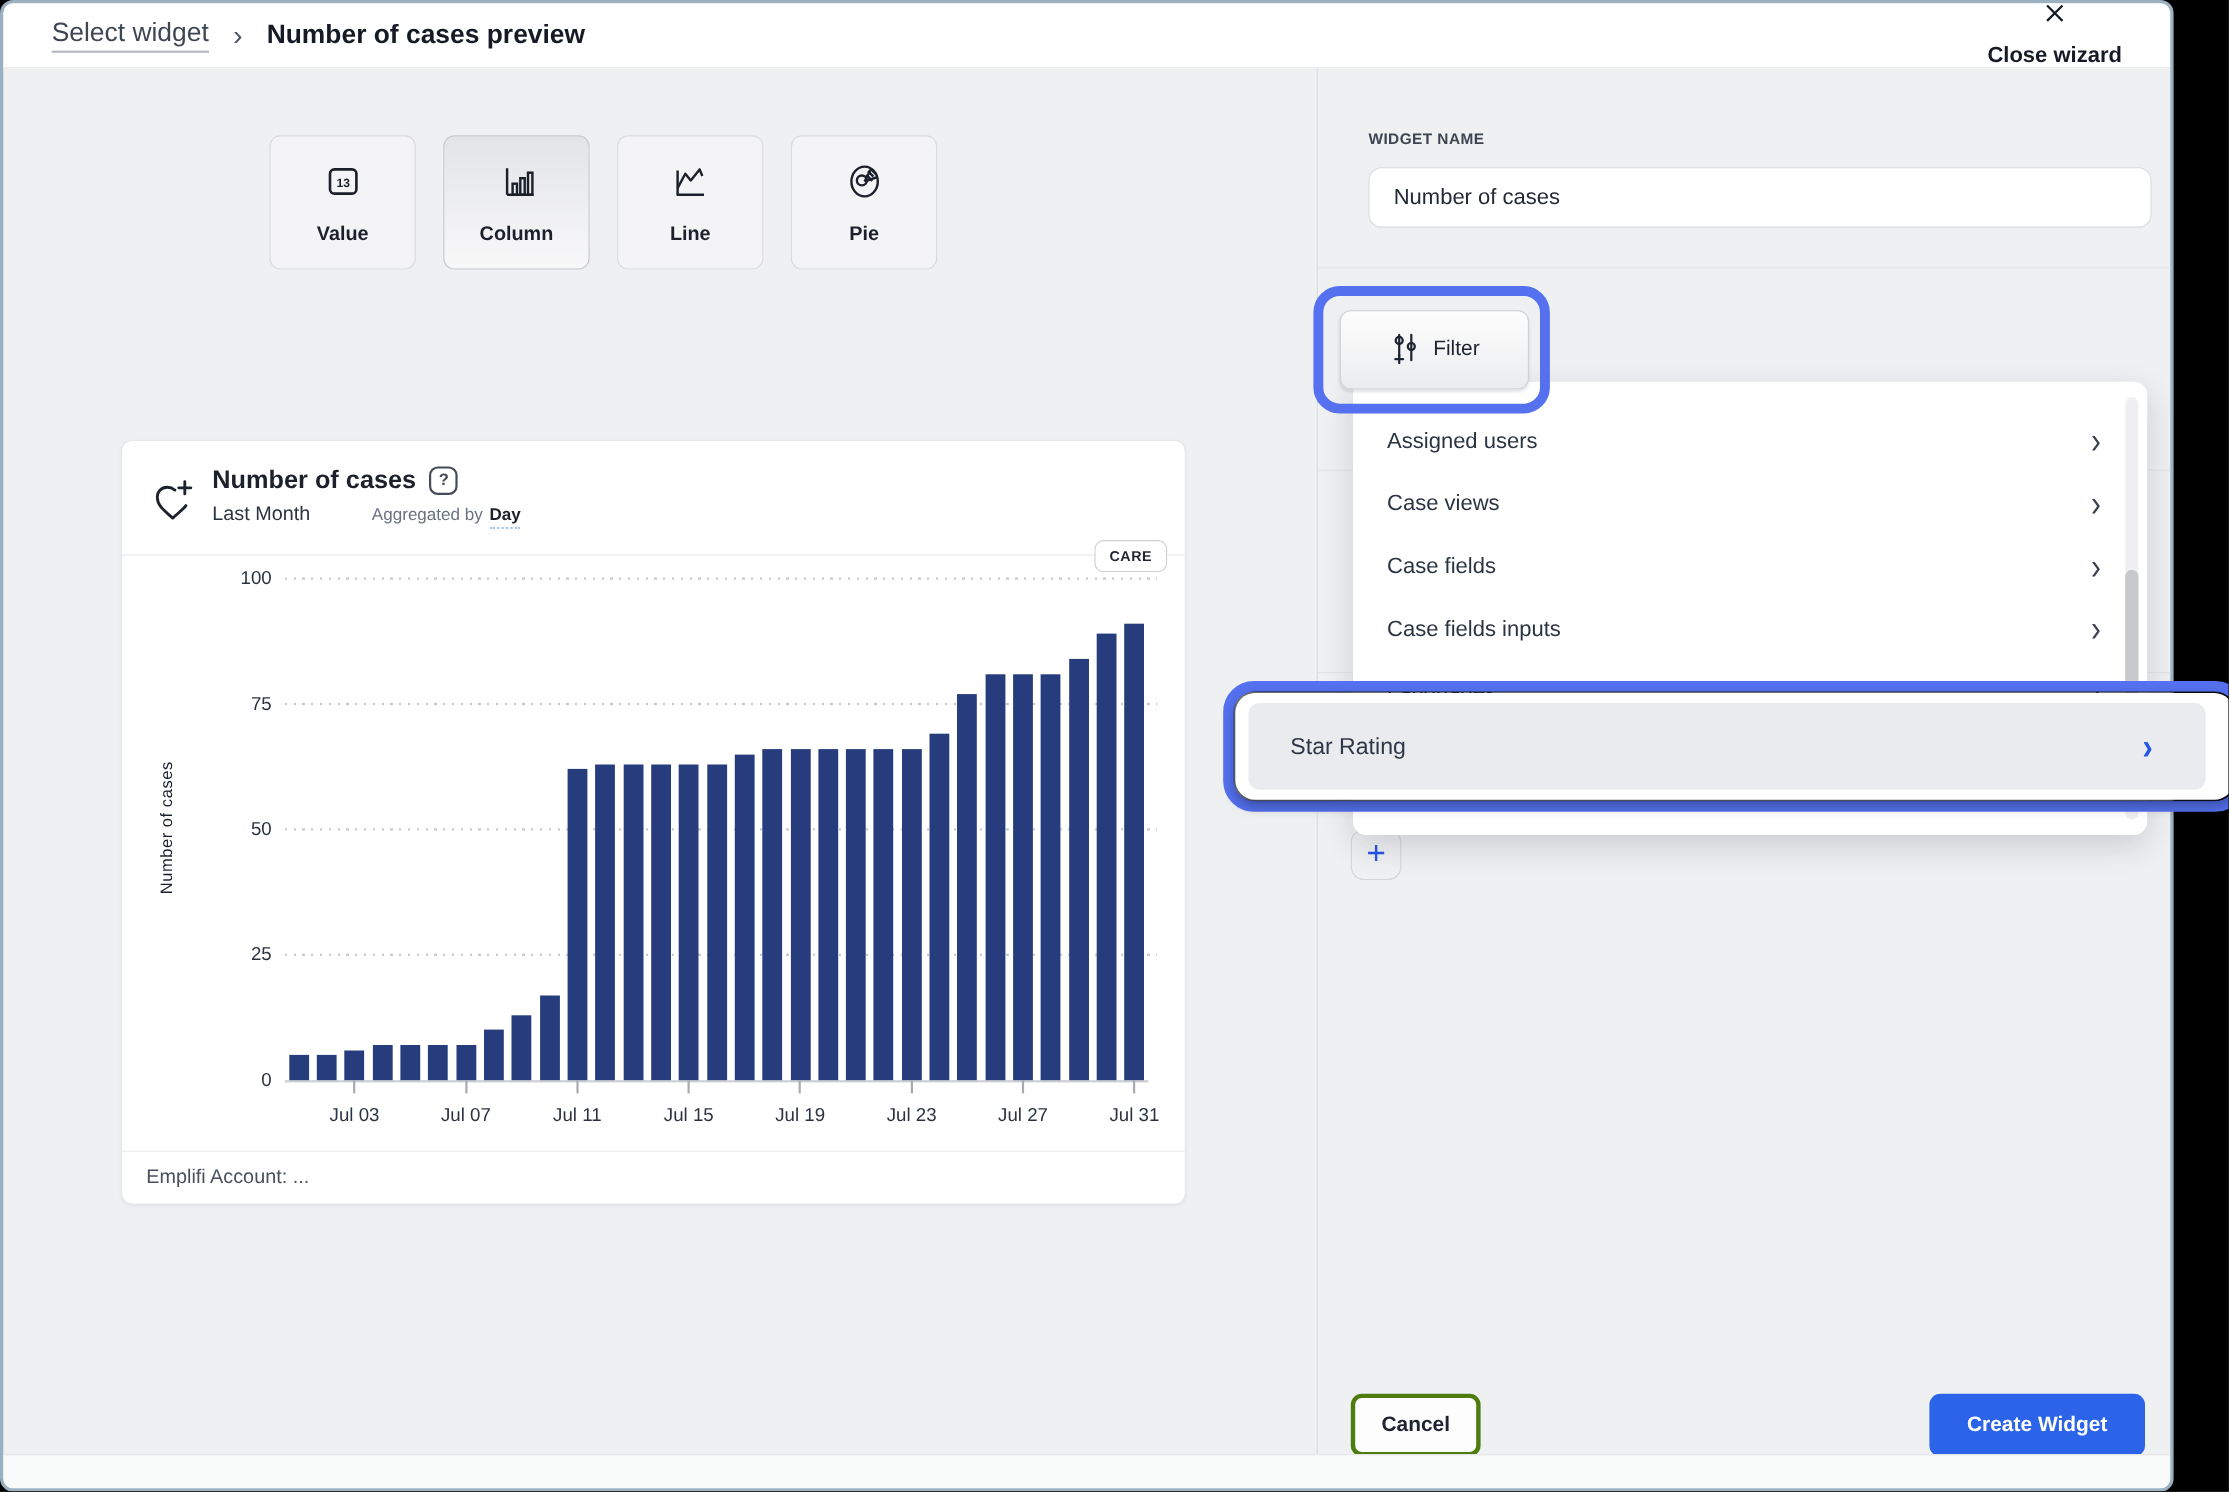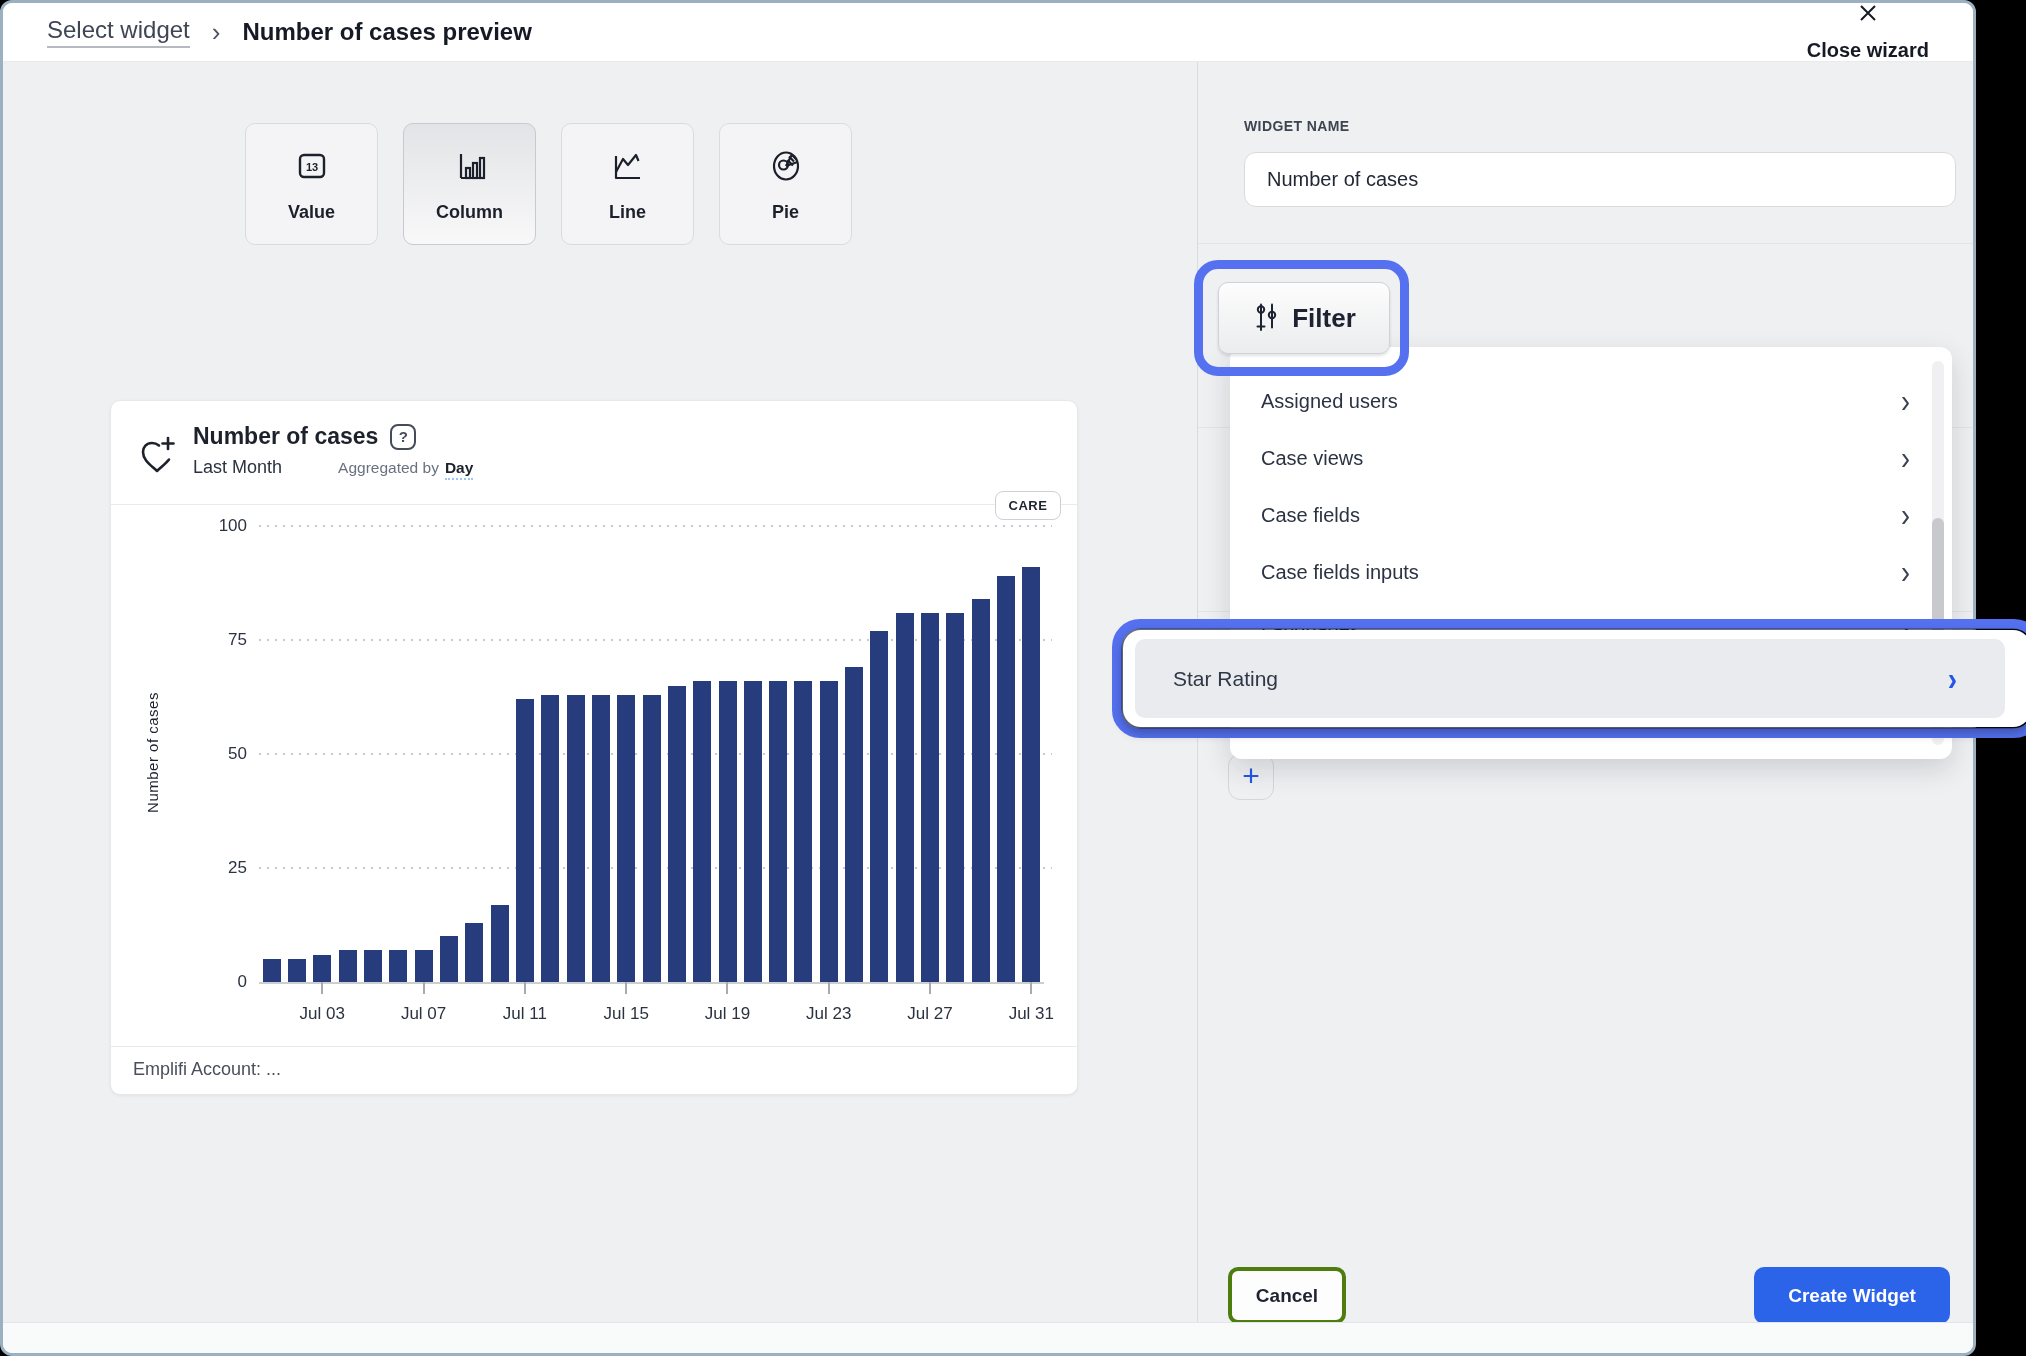--- a/index.html
+++ b/index.html
@@ -56,21 +56,21 @@
   .widget-name-input{position:absolute;left:46px;top:90px;width:712px;height:55px;box-sizing:border-box;
     background:#fff;border:1px solid #d8dadd;border-radius:12px;font-size:20px;color:#222835;
     padding:0 22px;font-family:inherit;outline:none;}
   .panel-line{position:absolute;left:0;width:100%;height:1px;background:#e2e4e7;}
   .filter-ring{position:absolute;left:-4px;top:198px;width:215px;height:116px;box-sizing:border-box;
     border:9px solid #5571f0;border-radius:24px;z-index:5;pointer-events:none;}
   .filter-btn{position:absolute;left:20px;top:220px;width:172px;height:72px;box-sizing:border-box;
     background:linear-gradient(180deg,#fdfdfd 0%,#ebecee 100%);border:1px solid #cfd2d6;border-radius:10px;
     display:flex;align-items:center;justify-content:center;gap:10px;cursor:pointer;z-index:4;
     box-shadow:0 2px 3px rgba(20,25,40,.12);}
-  .filter-label{font-size:26px;font-weight:700;color:#1d2330;}
+  .filter-label{font-size:19px;font-weight:400;color:#1d2330;}
   .dropdown{position:absolute;left:32px;top:285px;width:722px;height:412px;background:#fff;
     border-radius:12px;box-shadow:0 10px 28px rgba(25,30,45,.16);z-index:3;padding-top:26px;box-sizing:border-box;}
   .drop-row{height:57px;display:flex;align-items:center;justify-content:space-between;
     padding:0 42px 0 31px;cursor:pointer;}
   .drop-label{font-size:20px;color:#2a3342;}
   .drop-chev{font-size:27px;color:#3c4350;line-height:1;transform:scaleY(1.25);}
   .scroll-track{position:absolute;right:8px;top:14px;bottom:14px;width:12px;background:#f0f0f2;border-radius:6px;}
   .scroll-thumb{position:absolute;right:8px;top:171px;width:12px;height:190px;background:#c7c9cd;border-radius:6px;}
   .add-btn{position:absolute;left:30px;top:692px;width:46px;height:46px;box-sizing:border-box;
     border:1px solid #d4d6da;border-radius:12px;background:transparent;display:flex;align-items:center;

